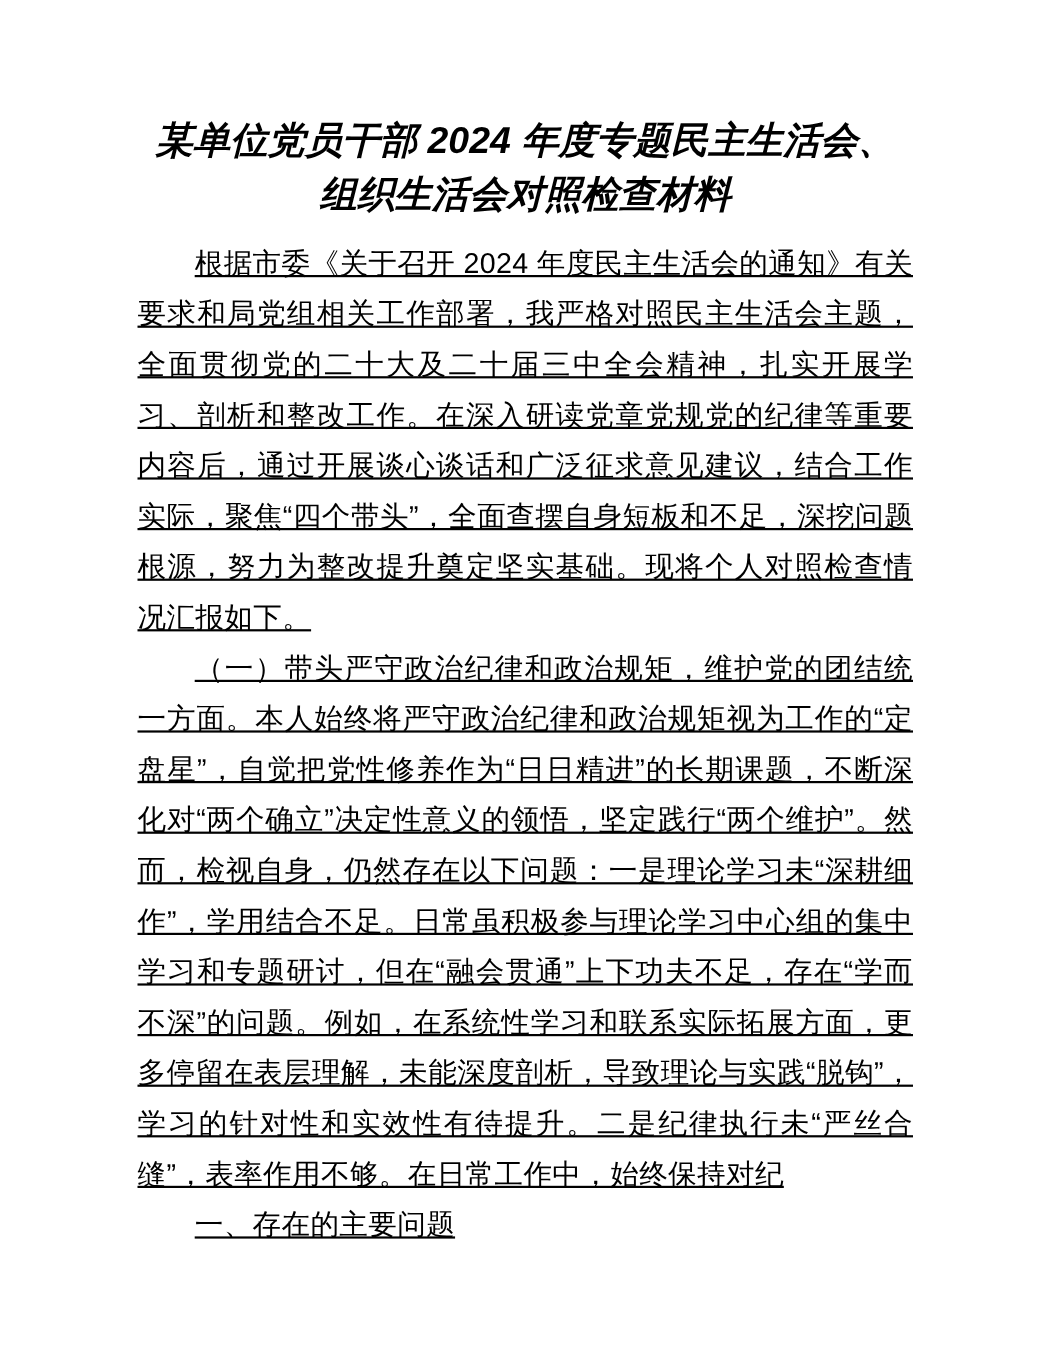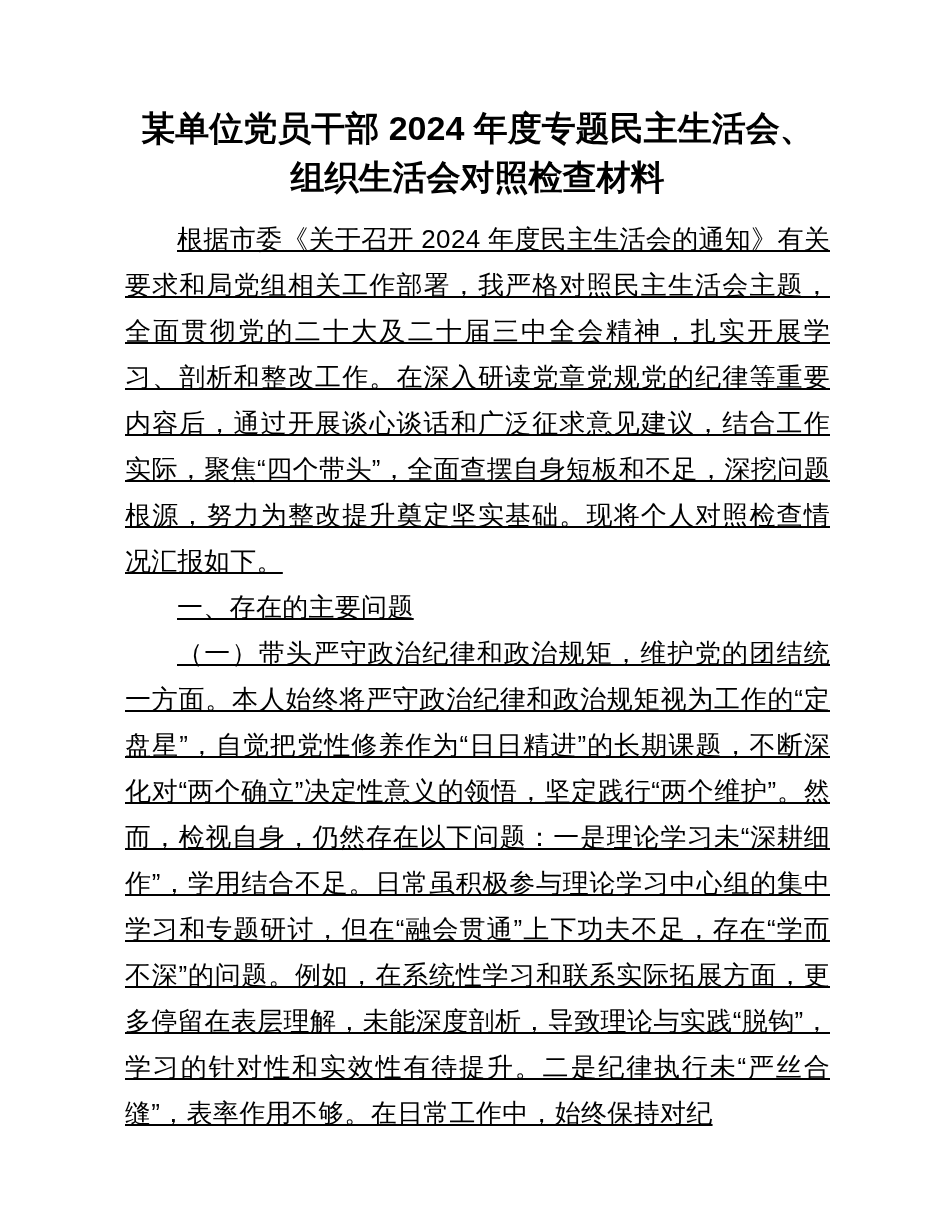--- a/index.html
+++ b/index.html
@@ -18,20 +18,21 @@
     padding: 104px 120px 0 125px;
     overflow: hidden;
   }
   .doc-title {
     font-size: 34px;
     font-weight: 700;
     line-height: 49px;
     text-align: center;
     color: #000000;
     margin-bottom: 14px;
+    font-style: italic;
   }
   .doc-body .block {
     font-size: 26px;
     font-weight: 400;
     line-height: 46px;
     text-align: justify;
     text-justify: inter-character;
     text-indent: 2em;
     color: #000000;
     letter-spacing: 0.3px;
@@ -41,16 +42,16 @@
     text-align: left;
   }
 </style>
 </head>
 <body>
 
 <div class="page">
   <h1 class="doc-title">某单位党员干部 2024 年度专题民主生活会、组织生活会对照检查材料</h1>
   <div class="doc-body">
       <p class="block paragraph">根据市委《关于召开 2024 年度民主生活会的通知》有关要求和局党组相关工作部署，我严格对照民主生活会主题，全面贯彻党的二十大及二十届三中全会精神，扎实开展学习、剖析和整改工作。在深入研读党章党规党的纪律等重要内容后，通过开展谈心谈话和广泛征求意见建议，结合工作实际，聚焦“四个带头”，全面查摆自身短板和不足，深挖问题根源，努力为整改提升奠定坚实基础。现将个人对照检查情况汇报如下。</p>
+      <p class="block paragraph">（一）带头严守政治纪律和政治规矩，维护党的团结统一方面。本人始终将严守政治纪律和政治规矩视为工作的“定盘星”，自觉把党性修养作为“日日精进”的长期课题，不断深化对“两个确立”决定性意义的领悟，坚定践行“两个维护”。然而，检视自身，仍然存在以下问题：一是理论学习未“深耕细作”，学用结合不足。日常虽积极参与理论学习中心组的集中学习和专题研讨，但在“融会贯通”上下功夫不足，存在“学而不深”的问题。例如，在系统性学习和联系实际拓展方面，更多停留在表层理解，未能深度剖析，导致理论与实践“脱钩”，学习的针对性和实效性有待提升。二是纪律执行未“严丝合缝”，表率作用不够。在日常工作中，始终保持对纪</p>
       <p class="block heading">一、存在的主要问题</p>
-      <p class="block paragraph">（一）带头严守政治纪律和政治规矩，维护党的团结统一方面。本人始终将严守政治纪律和政治规矩视为工作的“定盘星”，自觉把党性修养作为“日日精进”的长期课题，不断深化对“两个确立”决定性意义的领悟，坚定践行“两个维护”。然而，检视自身，仍然存在以下问题：一是理论学习未“深耕细作”，学用结合不足。日常虽积极参与理论学习中心组的集中学习和专题研讨，但在“融会贯通”上下功夫不足，存在“学而不深”的问题。例如，在系统性学习和联系实际拓展方面，更多停留在表层理解，未能深度剖析，导致理论与实践“脱钩”，学习的针对性和实效性有待提升。二是纪律执行未“严丝合缝”，表率作用不够。在日常工作中，始终保持对纪</p>
     </div>
 </div>
 
 </body></html>

